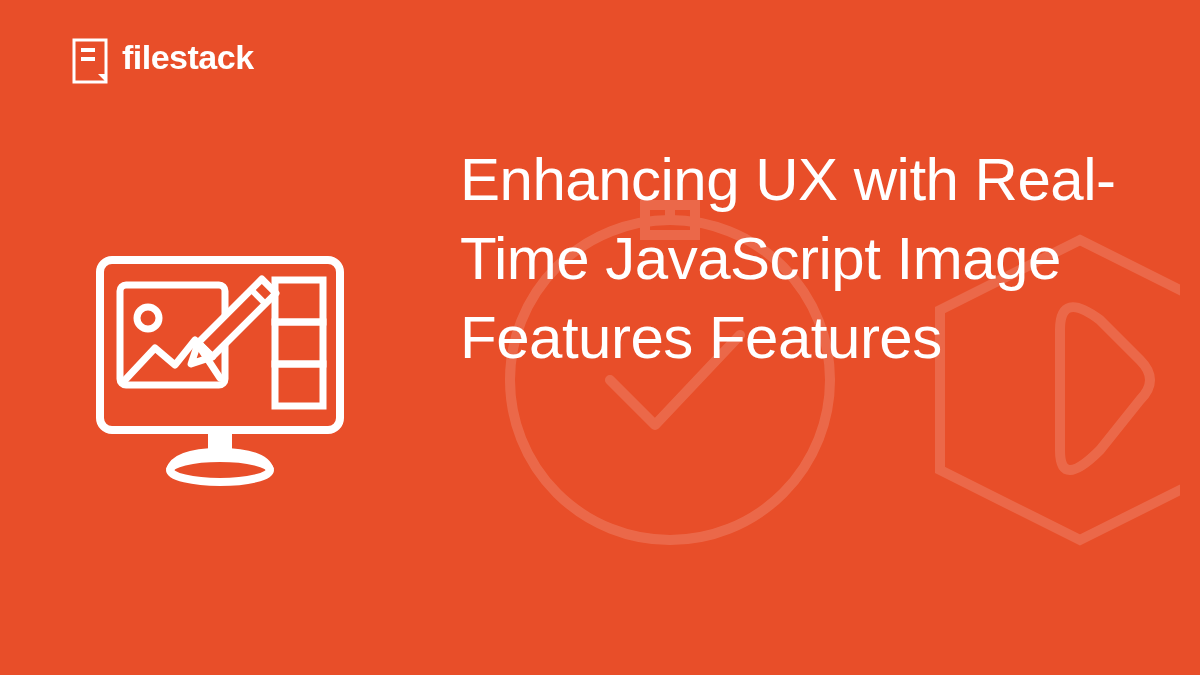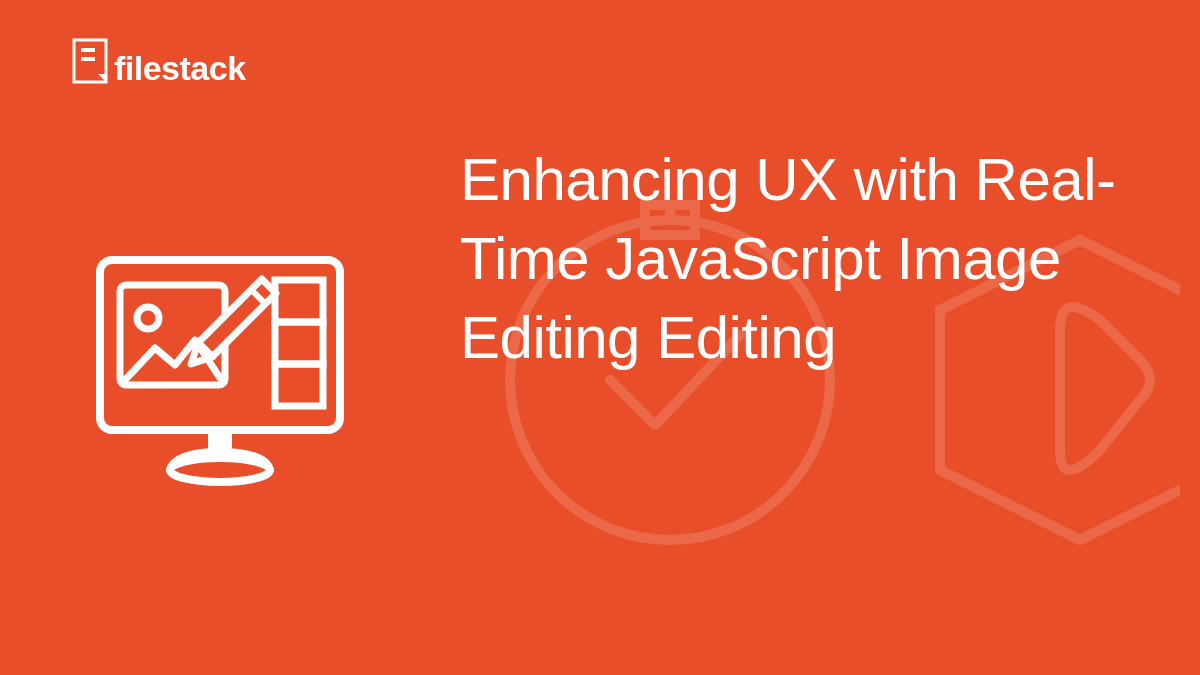--- a/index.html
+++ b/index.html
@@ -13,22 +13,22 @@
       background-color: #E84E29;
       font-family: -apple-system, BlinkMacSystemFont, 'Segoe UI', Arial, sans-serif;
       position: relative;
       overflow: hidden;
     }
     .logo {
       position: absolute;
       top: 38px;
       left: 70px;
       display: flex;
-      align-items: flex-end;
-      gap: 4px;
+      align-items: flex-start;
+      gap: 12px;
     }
     .logo-text {
       color: white;
       font-size: 34px;
       font-weight: 600;
       letter-spacing: -0.5px;
     }
     .illustration {
       position: absolute;
       left: 80px;
@@ -99,13 +99,13 @@
       <path d="M 40 85 L 50 105 L 60 85 Z" stroke="white" stroke-width="7" fill="none" stroke-linejoin="round"></path>
       <line x1="40" y1="10" x2="60" y2="10" stroke="white" stroke-width="6"></line>
     </g>
 
     <rect x="195" y="50" width="48" height="42" stroke="white" stroke-width="7" fill="none"></rect>
     <rect x="195" y="92" width="48" height="42" stroke="white" stroke-width="7" fill="none"></rect>
     <rect x="195" y="134" width="48" height="42" stroke="white" stroke-width="7" fill="none"></rect>
   </svg>
 </div>
 
-<h1 class="heading">Enhancing UX with Real-Time JavaScript Image Editing Editing</h1>
+<h1 class="heading">Enhancing UX with Real-Time JavaScript Image Features Features</h1>
 
 </body></html>

